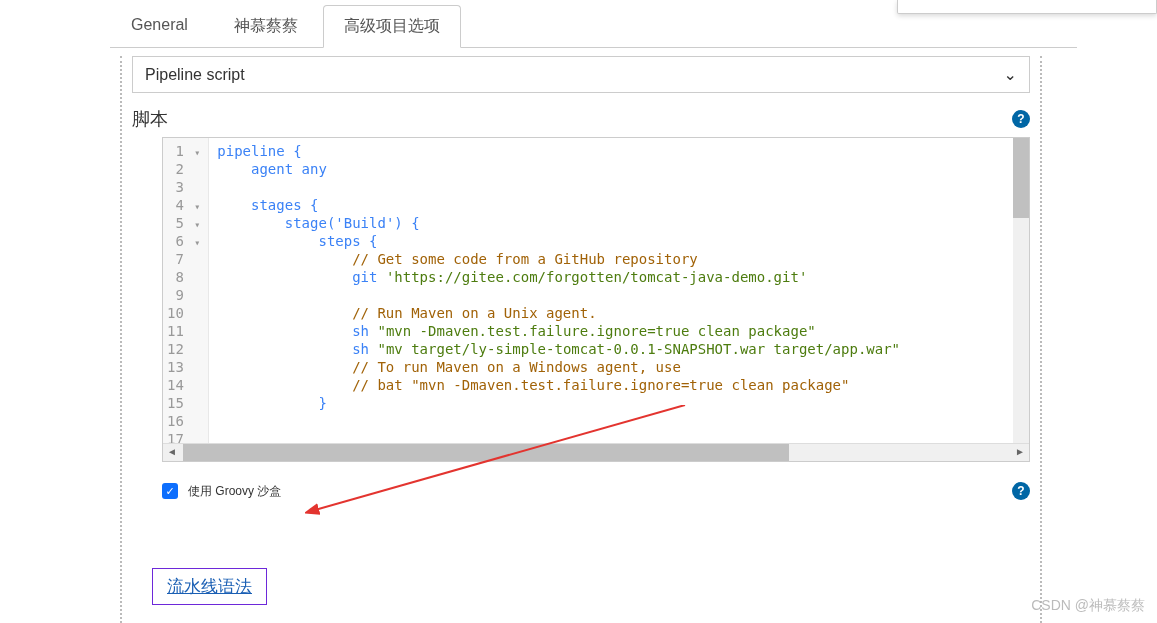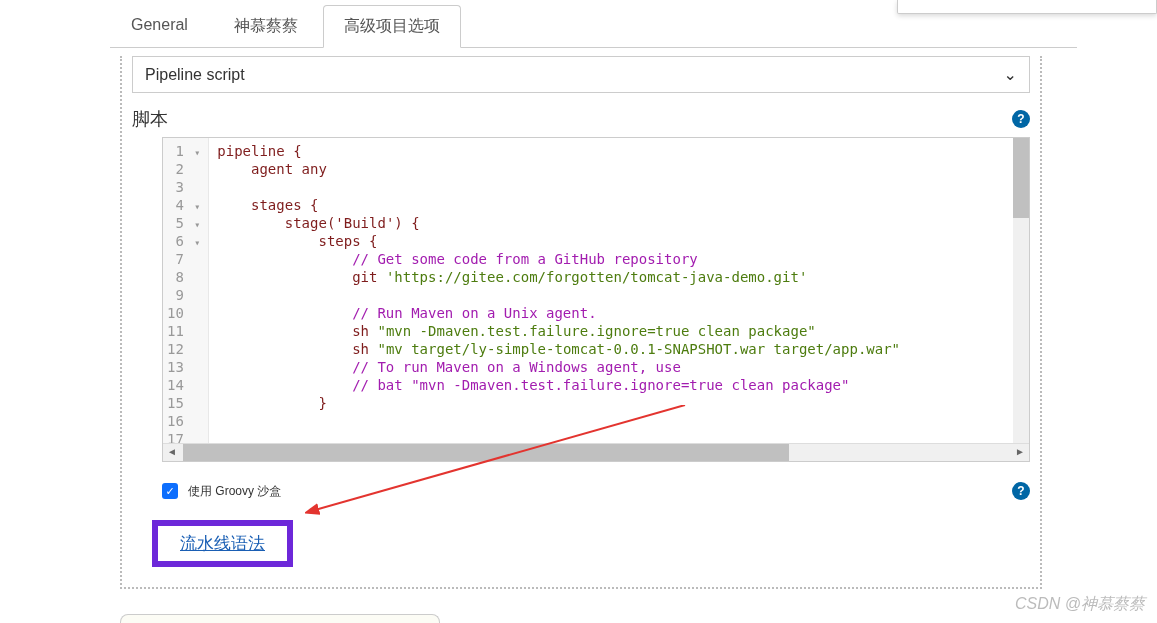--- a/index.html
+++ b/index.html
@@ -14,37 +14,37 @@
 .script-header { display: flex; justify-content: space-between; align-items: center; padding: 6px 0; }
 .script-label { font-size: 18px; color: #333; }
 .help-icon { width: 18px; height: 18px; border-radius: 50%; background: #0066a5; color: #fff; display: inline-flex; align-items: center; justify-content: center; font-size: 12px; font-weight: bold; cursor: pointer; }
 .editor-wrap { margin-left: 30px; border: 1px solid #ccc; position: relative; }
 .editor { display: flex; font-family: Consolas, Monaco, monospace; font-size: 14px; line-height: 18px; height: 305px; overflow: hidden; }
 .gutter { background: #f7f7f7; border-right: 1px solid #e8e8e8; text-align: right; padding: 4px 8px 4px 4px; color: #999; user-select: none; min-width: 44px; }
 .gutter .ln { height: 18px; }
 .fold { color: #999; font-size: 10px; display: inline-block; width: 8px; }
 .code { padding: 4px 0 4px 8px; flex: 1; white-space: pre; overflow: hidden; }
 .code .line { height: 18px; }
-.kw { color: #7f1d1d; }
+.kw { color: #3b82f6; }
 .str { color: #4d7c0f; }
-.cmt { color: #a21caf; }
+.cmt { color: #a16207; }
 .vscroll { position: absolute; right: 0; top: 0; width: 16px; height: 100%; background: #f0f0f0; }
 .vthumb { background: #c0c0c0; width: 100%; height: 80px; position: absolute; top: 0; }
 .hscroll { height: 18px; background: #f0f0f0; border-top: 1px solid #ddd; position: relative; }
 .hthumb { background: #c0c0c0; height: 100%; width: 70%; position: absolute; left: 20px; }
 .harrow { position: absolute; top: 2px; font-size: 10px; color: #666; }
 .sandbox-row { display: flex; align-items: center; justify-content: space-between; margin: 20px 0 20px 30px; }
 .sandbox-left { display: flex; align-items: center; gap: 10px; }
 .checkbox { width: 16px; height: 16px; background: #0d6efd; border-radius: 3px; display: inline-flex; align-items: center; justify-content: center; color: #fff; font-size: 11px; }
 .sandbox-label { font-size: 12px; color: #333; }
-.syntax-link { display: inline-block; border: 6px solid #6d28d9; padding: 6px 22px; margin-left: 20px; }
+.syntax-link { display: inline-block; border: 1px solid #6d28d9; padding: 6px 14px; margin-left: 20px; margin-top: 48px; }
 .syntax-link a { color: #1a5fb4; font-size: 17px; text-decoration: underline; font-weight: 500; }
 .footer-box { border: 1px solid #ccc; border-bottom: none; border-radius: 8px 8px 0 0; margin: 25px 0 0 100px; padding: 18px 20px 0 20px; width: 320px; display: flex; gap: 12px; background: #fcfcf5; }
 .arrow-svg { position: absolute; top: 405px; left: 305px; pointer-events: none; }
-.watermark { position: absolute; bottom: 8px; right: 12px; color: rgba(120,120,120,0.5); font-size: 16px; font-style: italic; }
+.watermark { position: absolute; bottom: 8px; right: 12px; color: rgba(120,120,120,0.5); font-size: 14px; }
 .popup-shadow { position: absolute; top: 0; right: 0; width: 260px; height: 14px; background: #fff; border-right: 1px solid #ccc; border-bottom: 1px solid #ccc; border-left: 1px solid #ccc; box-shadow: 0 2px 5px rgba(0,0,0,0.15); border-radius: 0 0 2px 2px; }
 </style>
 </head>
 <body>
 
 <div class="popup-shadow"></div>
 
 <div class="container">
   <div class="tabs">
     <div class="tab">General</div>

